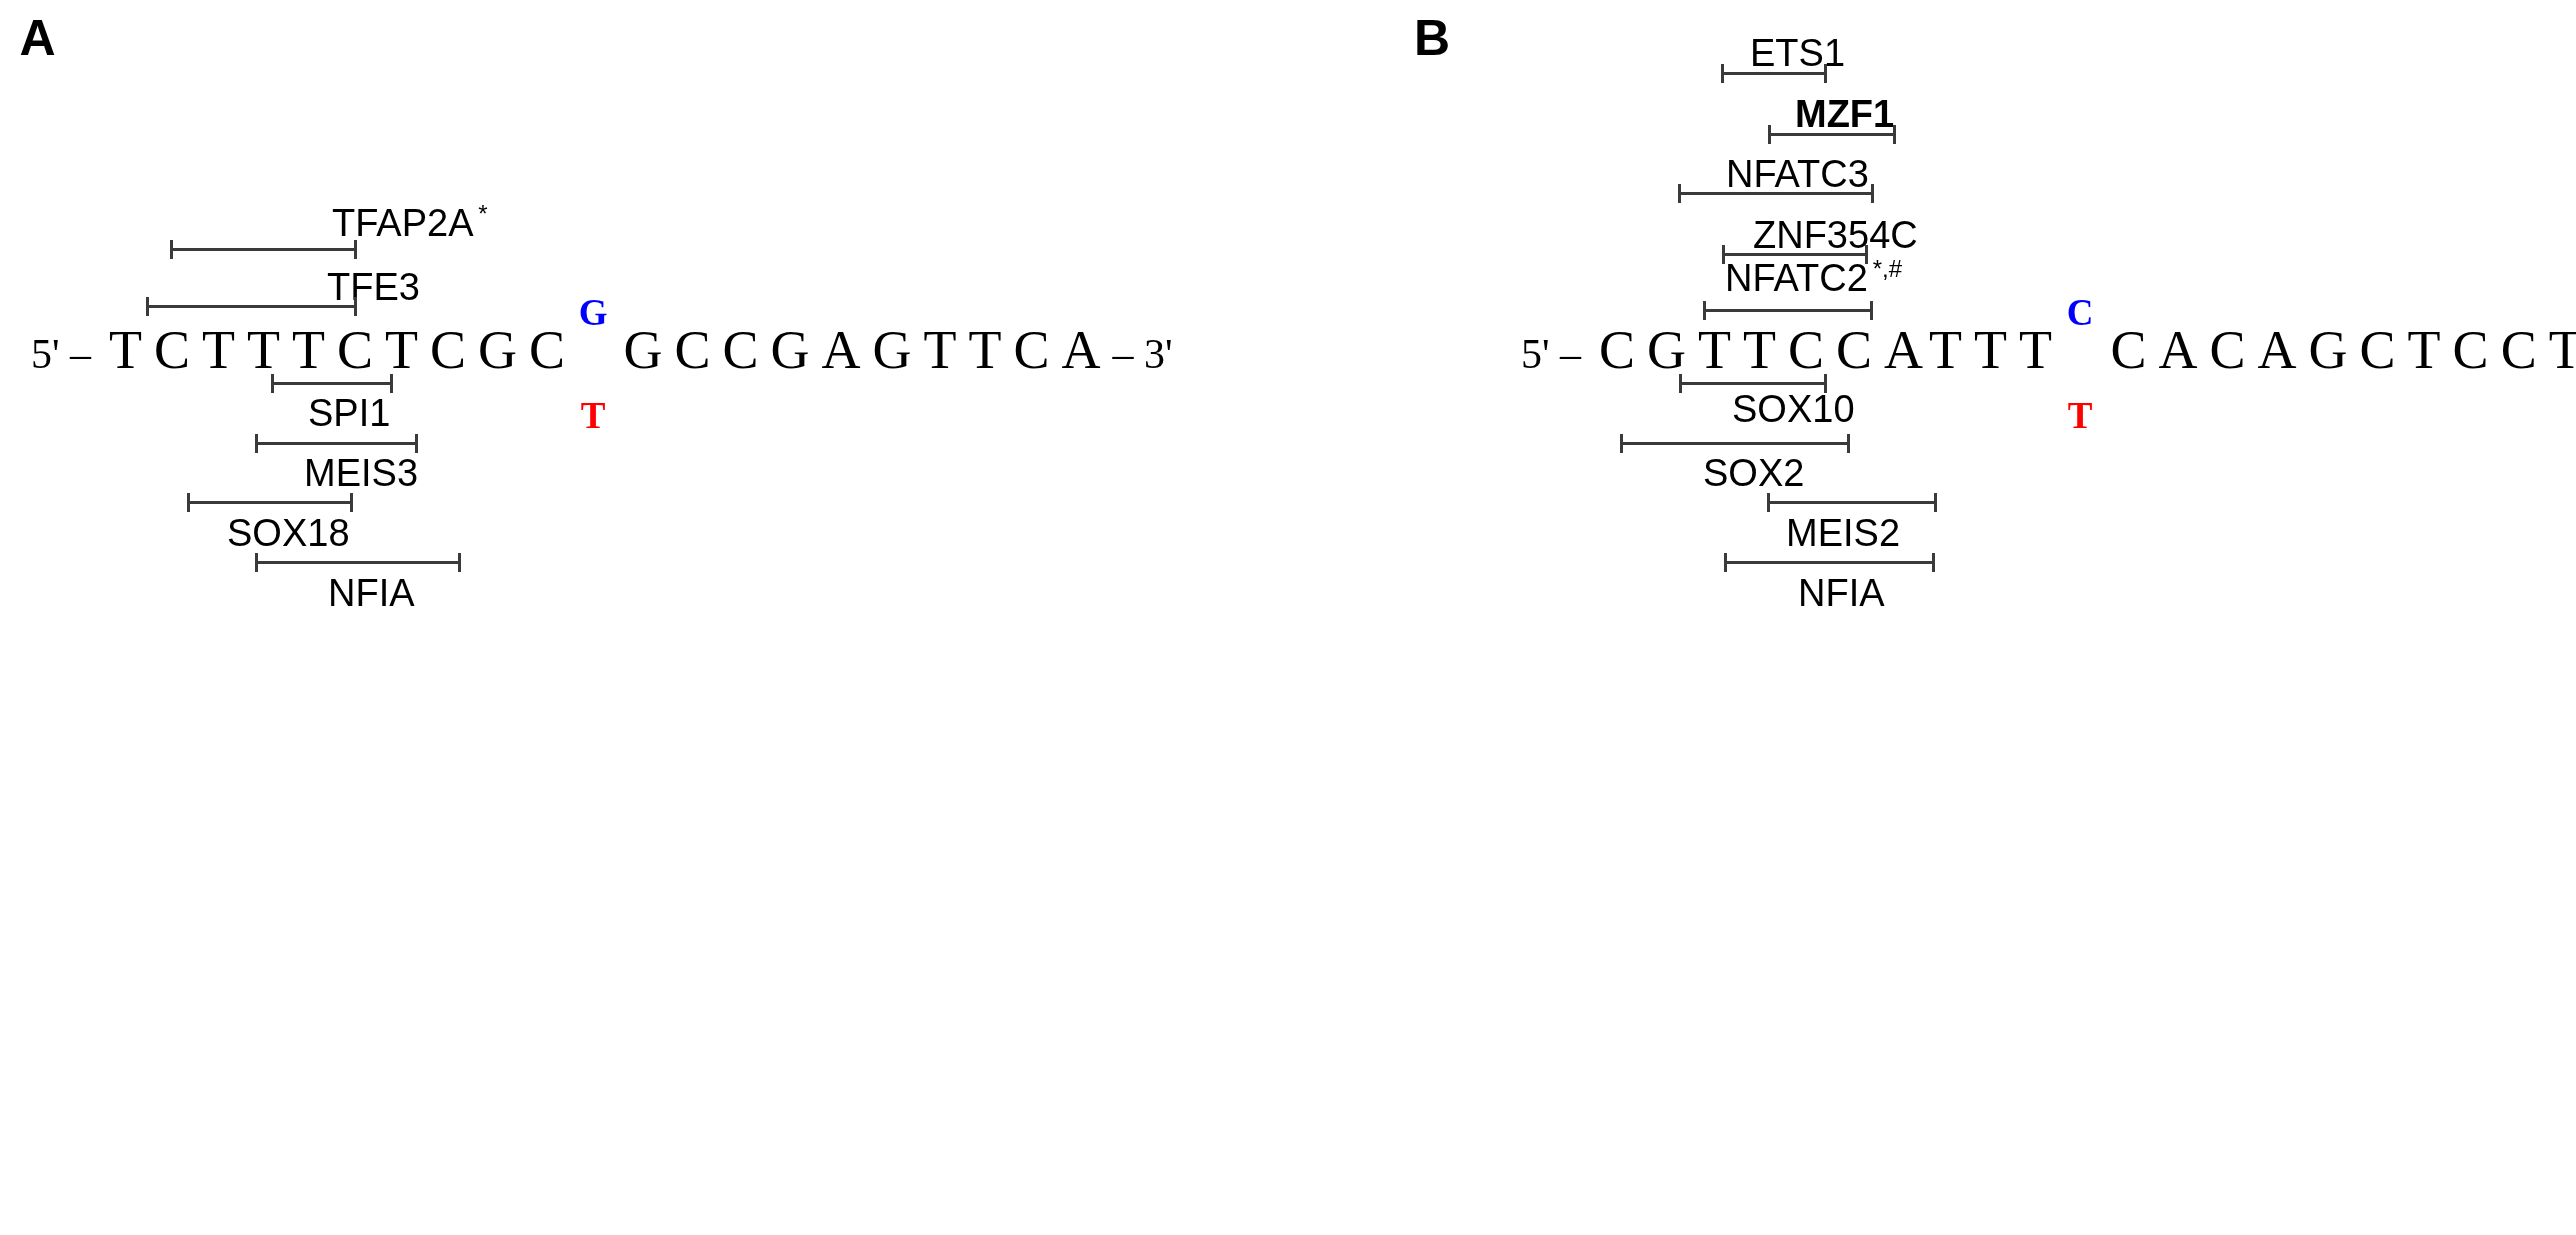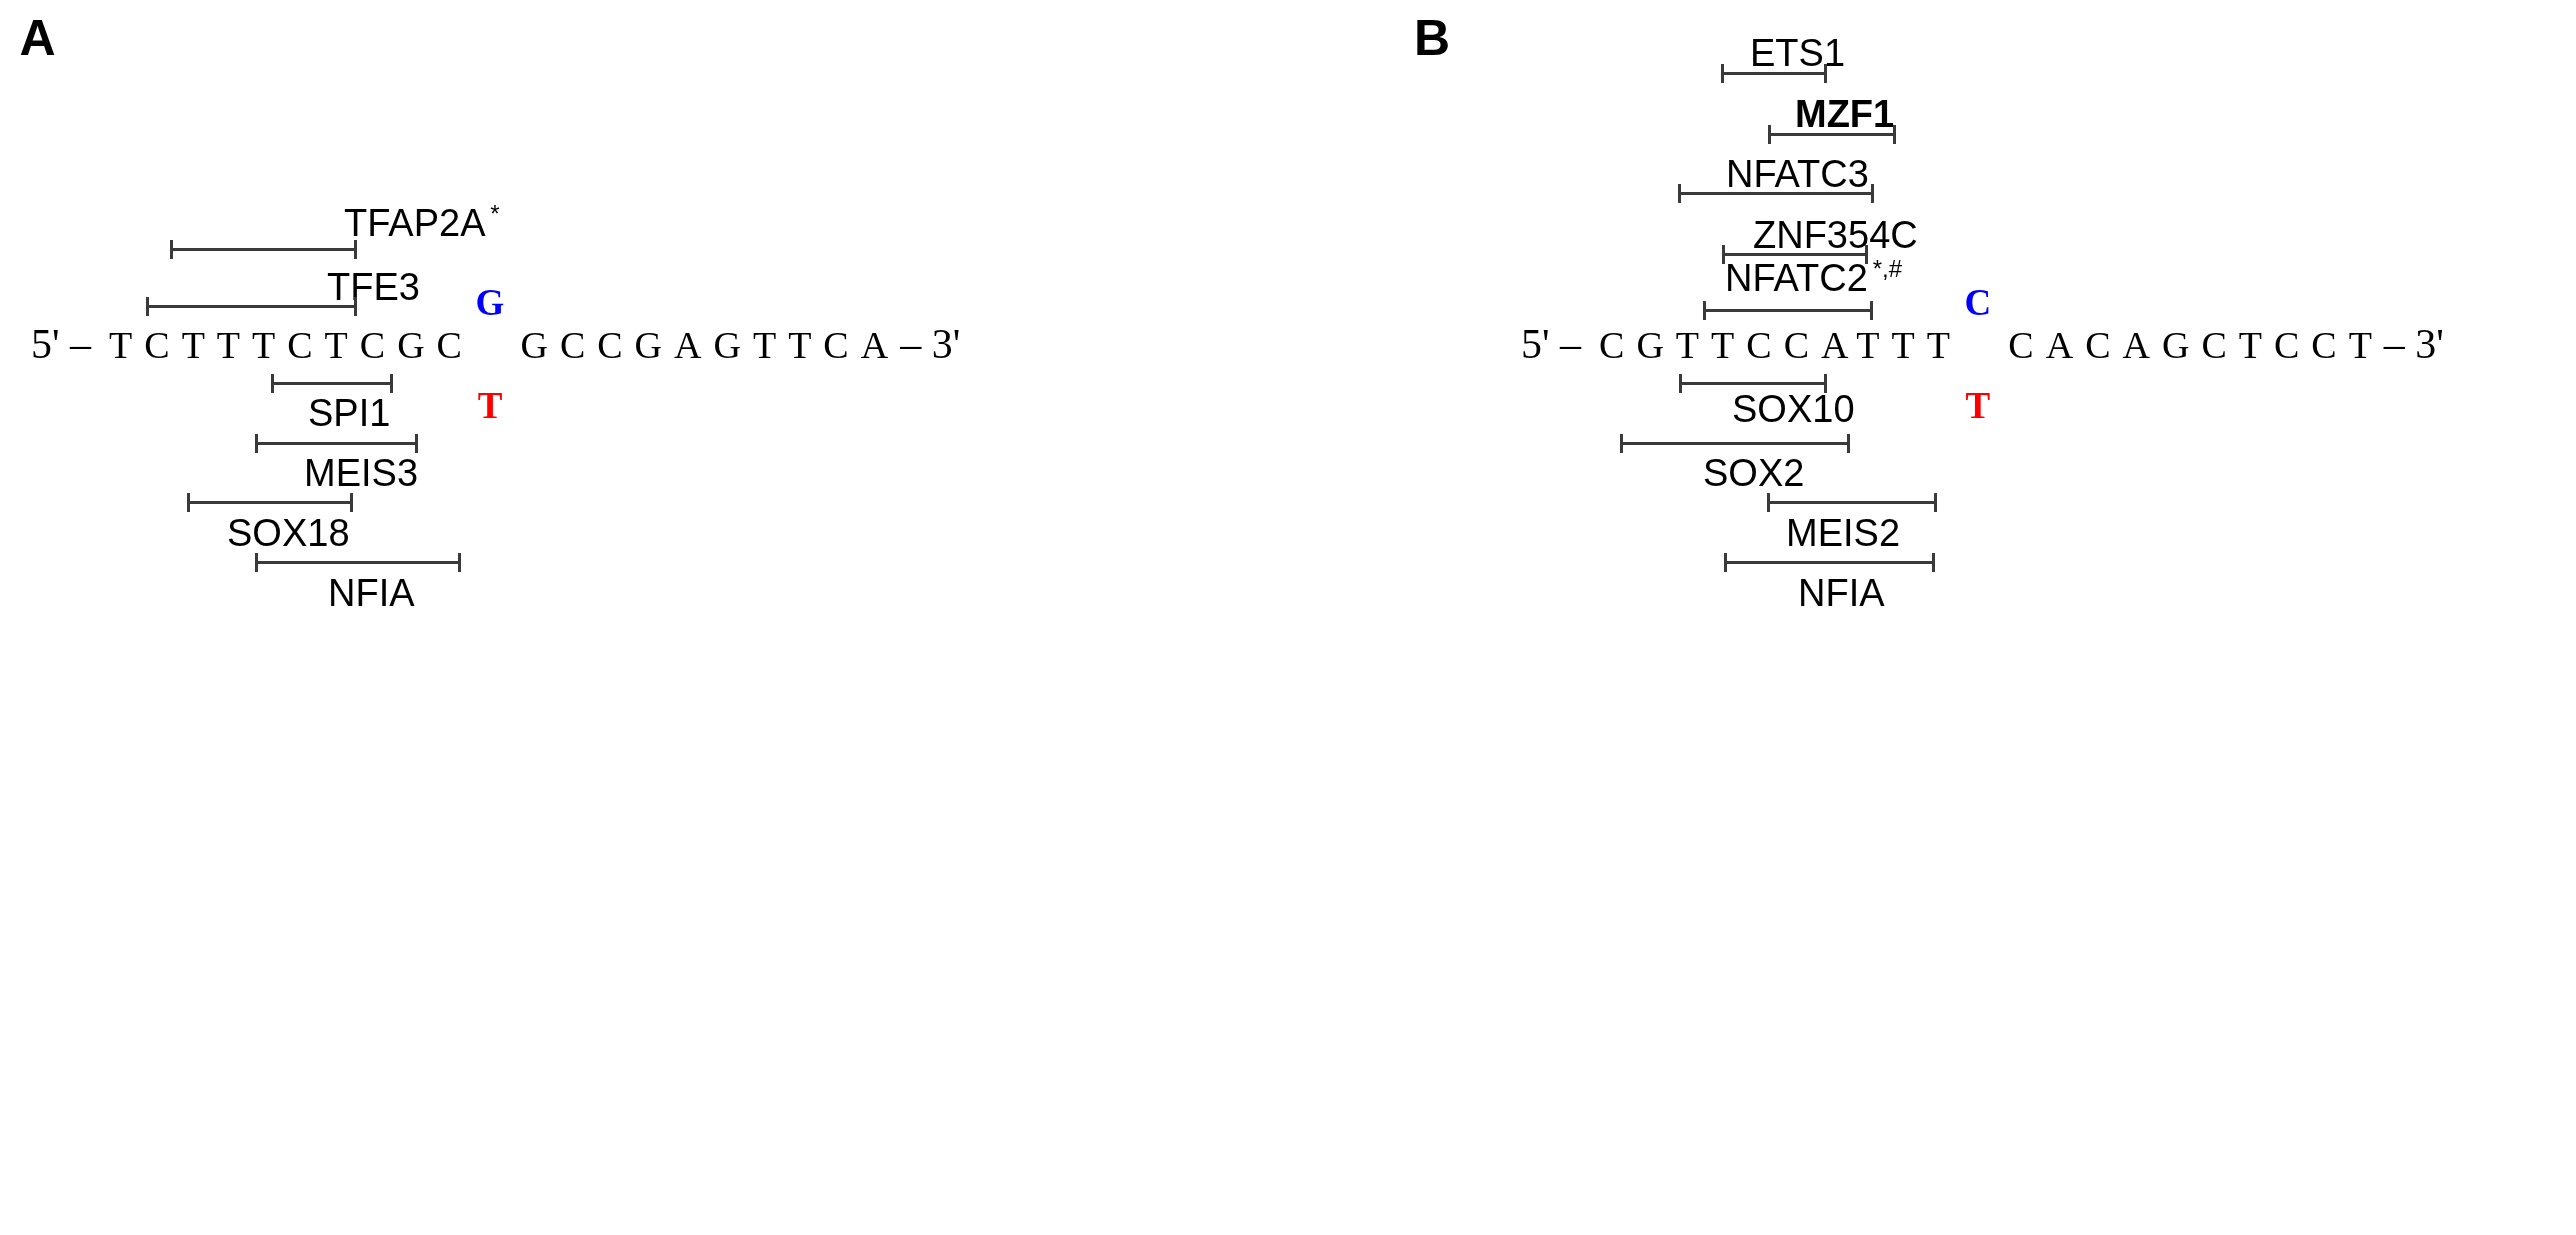--- a/index.html
+++ b/index.html
@@ -47,21 +47,21 @@
   }
   .seq-end {
     display: inline-block;
     font-family: "Liberation Serif", serif;
     font-size: 42px;
     letter-spacing: 0px;
   }
   .seq-bases {
     display: inline-block;
     font-family: "Liberation Serif", serif;
-    font-size: 38px;
+    font-size: 54px;
     letter-spacing: 12px;
   }
   .snp-stack {
     display: inline-block;
     position: relative;
     width: 32px;
     vertical-align: baseline;
     text-align: center;
   }
   .snp-top, .snp-bottom {
@@ -120,21 +120,21 @@
 </head>
 <body>
 
 <div id="figure">
 
   <div class="panel" id="panel-a">
 
     <div class="panel-label" style="left:19.4px; top:13px;">A</div>
 
     <div class="motif" style="left:0; top:0;">
-      <div class="motif-label above" style="left:344px; top:204px;"><span>TFAP2A</span><span class="sup">*</span></div>
+      <div class="motif-label above" style="left:332px; top:204px;"><span>TFAP2A</span><span class="sup">*</span></div>
       <div class="bar" style="left:170px; top:248px; width:187px;"></div>
     </div>
 
     <div class="motif" style="left:0; top:0;">
       <div class="motif-label above" style="left:327px; top:268px;"><span>TFE3</span><span class="sup"></span></div>
       <div class="bar" style="left:146px; top:305px; width:211px;"></div>
     </div>
 
     <div class="seq-row" style="left:31px; top:323px;">
       <span class="seq-end">5' –</span><span style="display:inline-block;width:18px;"></span><span class="seq-bases">TCTTTCTCGC</span><span class="snp-stack"><span class="snp-top" style="color:#0000ff;">G</span><span class="snp-bottom" style="color:#ff0000;">T</span></span><span style="display:inline-block;width:14.5px;"></span><span class="seq-bases">GCCGAGTTCA</span><span class="seq-end">– 3'</span>

